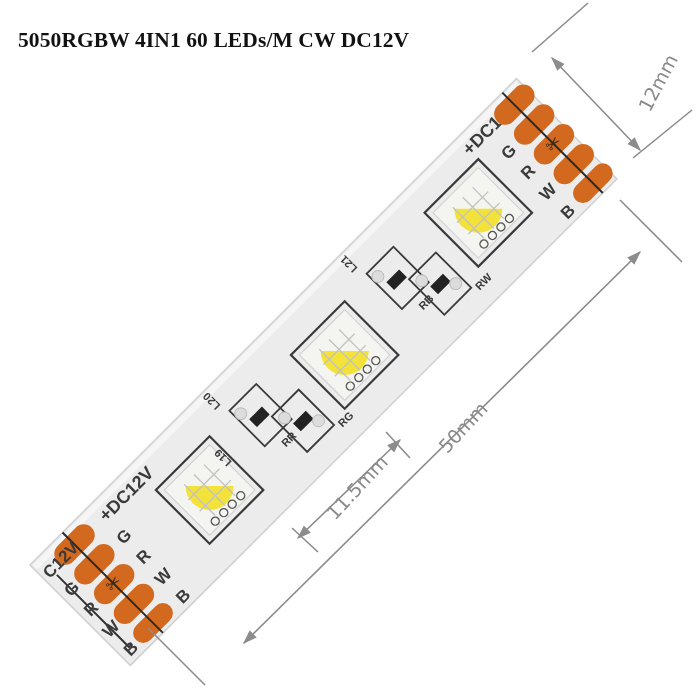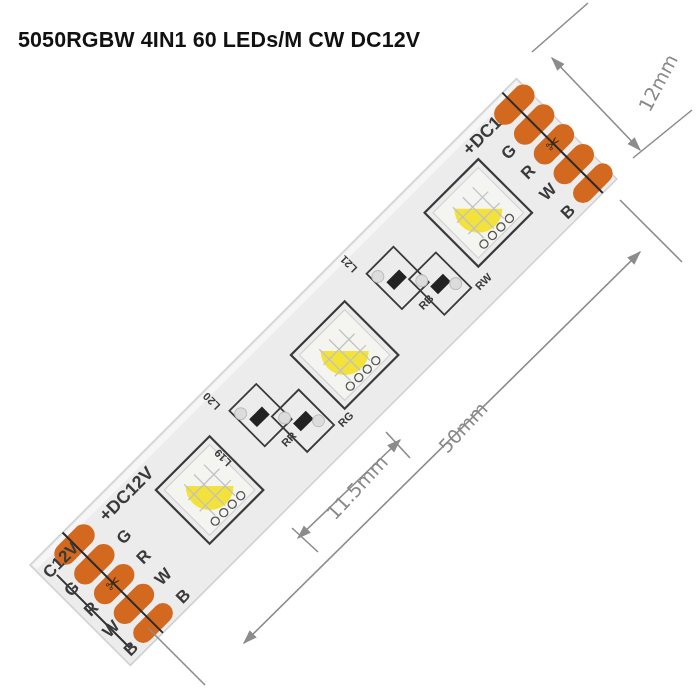--- a/index.html
+++ b/index.html
@@ -1,19 +1,19 @@
 <!DOCTYPE html>
 <html><head>
 <meta charset="utf-8">
 <style>
   html, body { margin: 0; padding: 0; background: #ffffff; }
   #stage { position: relative; width: 700px; height: 700px; overflow: hidden; background: #ffffff; }
   #title {
     position: absolute; left: 18px; top: 28px;
-    font-family: Liberation Sans, sans-serif; font-weight: bold;
+    font-family: Liberation Serif, serif; font-weight: bold;
     font-size: 21.5px; color: #111111; letter-spacing: 0.1px; white-space: nowrap;
   }
   svg { position: absolute; left: 0; top: 0; }
   .silk { font-family: "Liberation Sans", sans-serif; font-weight: bold; fill: #3a3a3a; }
   .dimtext { font-family: "DejaVu Sans", sans-serif; fill: #8a8a8a; }
 </style>
 </head>
 <body>
 
 <div id="stage">

